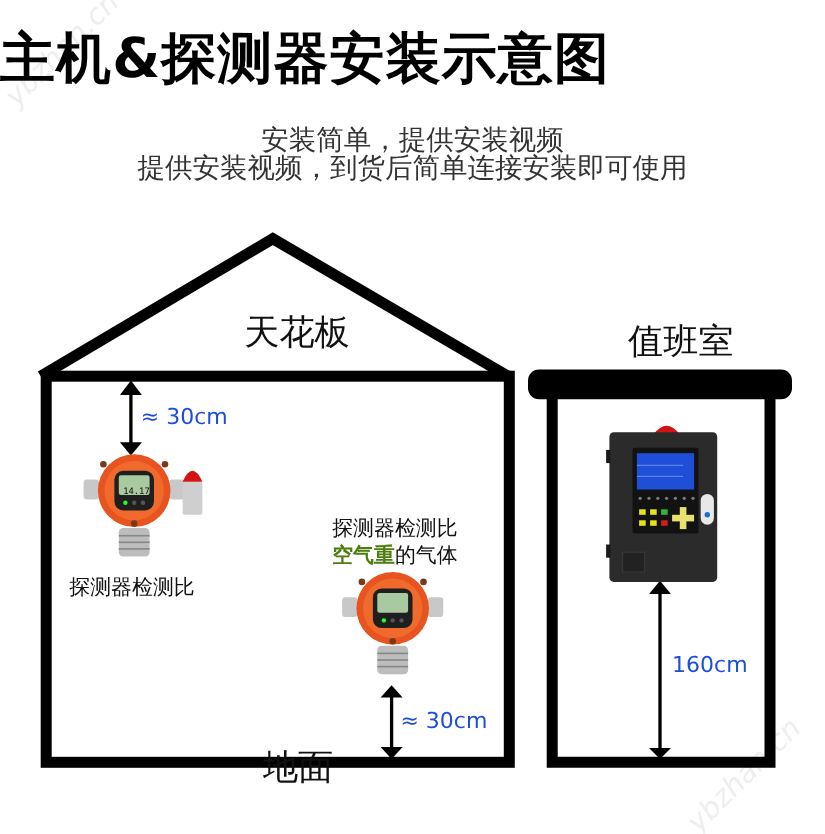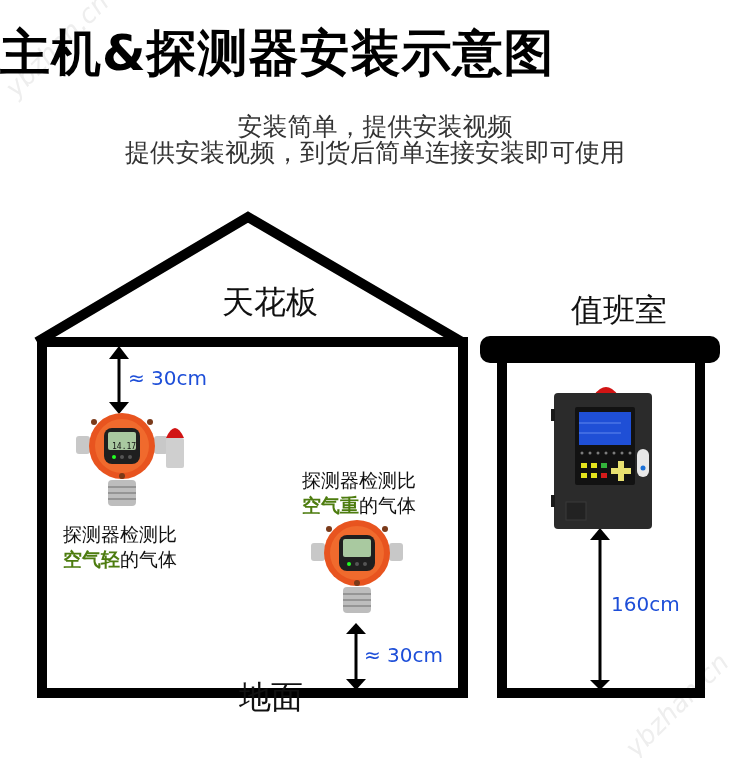--- a/index.html
+++ b/index.html
@@ -131,18 +131,17 @@
 <div class="abs label-big" style="left:197px;top:282px;">天花板</div>
 <div class="abs label-big" style="left:214px;top:677px;">地面</div>
 <div class="abs label-big" style="left:546px;top:290px;text-align:right;">值班室</div>
 
 <div class="abs measure" style="left:128px;top:366px;">≈ 30cm</div>
 <div class="abs measure" style="left:364px;top:643px;">≈ 30cm</div>
 <div class="abs measure" style="left:611px;top:592px;">160cm</div>
 
 <div class="abs desc" style="left:63px;top:522px;">
   <div>探测器检测比</div>
-  <div><span class="red">空气轻</span><span>的气体</span></div>
 </div>
 <div class="abs desc" style="left:302px;top:468px;">
   <div>探测器检测比</div>
   <div><span class="red">空气重</span><span>的气体</span></div>
 </div>
 
 </body></html>

